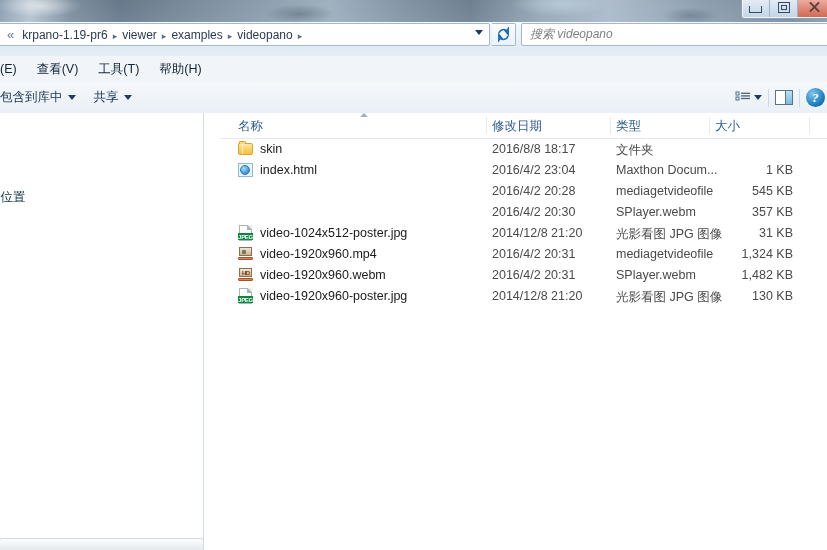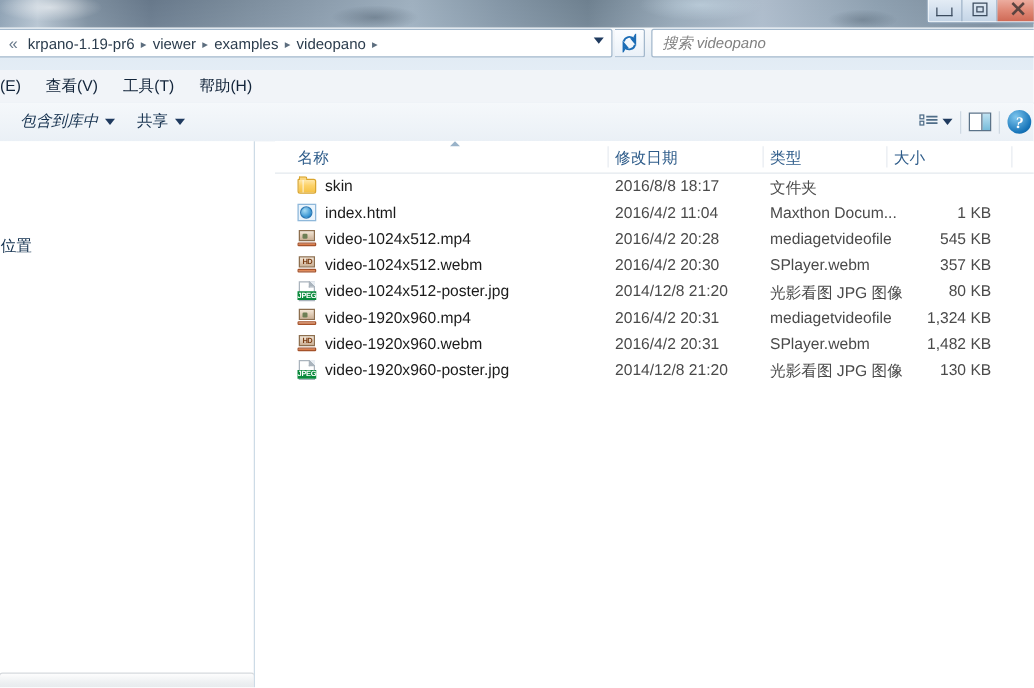--- a/index.html
+++ b/index.html
@@ -224,21 +224,21 @@
   }
   .tb-item {
     display: flex;
     align-items: center;
     gap: 5px;
     color: #14304e;
     font-size: 12.5px;
     padding: 4px 9px;
     white-space: nowrap;
   }
-  .tb-item.first { padding-left: 16px; font-style: italic; }
+  .tb-item.first { padding-left: 0; }
   .caret-down {
     width: 0; height: 0;
     border-left: 4px solid transparent;
     border-right: 4px solid transparent;
     border-top: 5px solid #1f3a5f;
   }
   .tb-right {
     position: absolute;
     right: 0; top: 0;
     height: 31px;
@@ -661,67 +661,49 @@
         </div>
 
         <div class="row">
           <span class="c-name">
             <span class="ico ico-html">
               <span class="frame"></span>
                 <span class="globe"></span>
             </span>
             <span>index.html</span>
           </span>
-          <span class="c-date">2016/4/2 11:04</span>
+          <span class="c-date">2016/4/2 23:04</span>
           <span class="c-type">Maxthon Docum...</span>
           <span class="c-size">1 KB</span>
         </div>
 
 
         <div class="row">
-          <span class="c-name">
-            <span class="ico ico-video">
-              <span class="screen">
-                  <i></i>
-                </span>
-                <span class="base"></span>
-            </span>
-            <span>video-1024x512.mp4</span>
-          </span>
           <span class="c-date">2016/4/2 20:28</span>
           <span class="c-type">mediagetvideofile</span>
           <span class="c-size">545 KB</span>
         </div>
 
         <div class="row">
-          <span class="c-name">
-            <span class="ico ico-video">
-              <span class="screen">
-                  <span class="hd">HD</span>
-                </span>
-                <span class="base"></span>
-            </span>
-            <span>video-1024x512.webm</span>
-          </span>
           <span class="c-date">2016/4/2 20:30</span>
           <span class="c-type">SPlayer.webm</span>
           <span class="c-size">357 KB</span>
         </div>
 
         <div class="row">
           <span class="c-name">
             <span class="ico ico-jpg">
               <span class="ico-doc"></span>
                 <span class="badge">JPEG</span>
             </span>
             <span>video-1024x512-poster.jpg</span>
           </span>
           <span class="c-date">2014/12/8 21:20</span>
           <span class="c-type">光影看图 JPG 图像</span>
-          <span class="c-size">80 KB</span>
+          <span class="c-size">31 KB</span>
         </div>
 
         <div class="row">
           <span class="c-name">
             <span class="ico ico-video">
               <span class="screen">
                   <i></i>
                 </span>
                 <span class="base"></span>
             </span>

